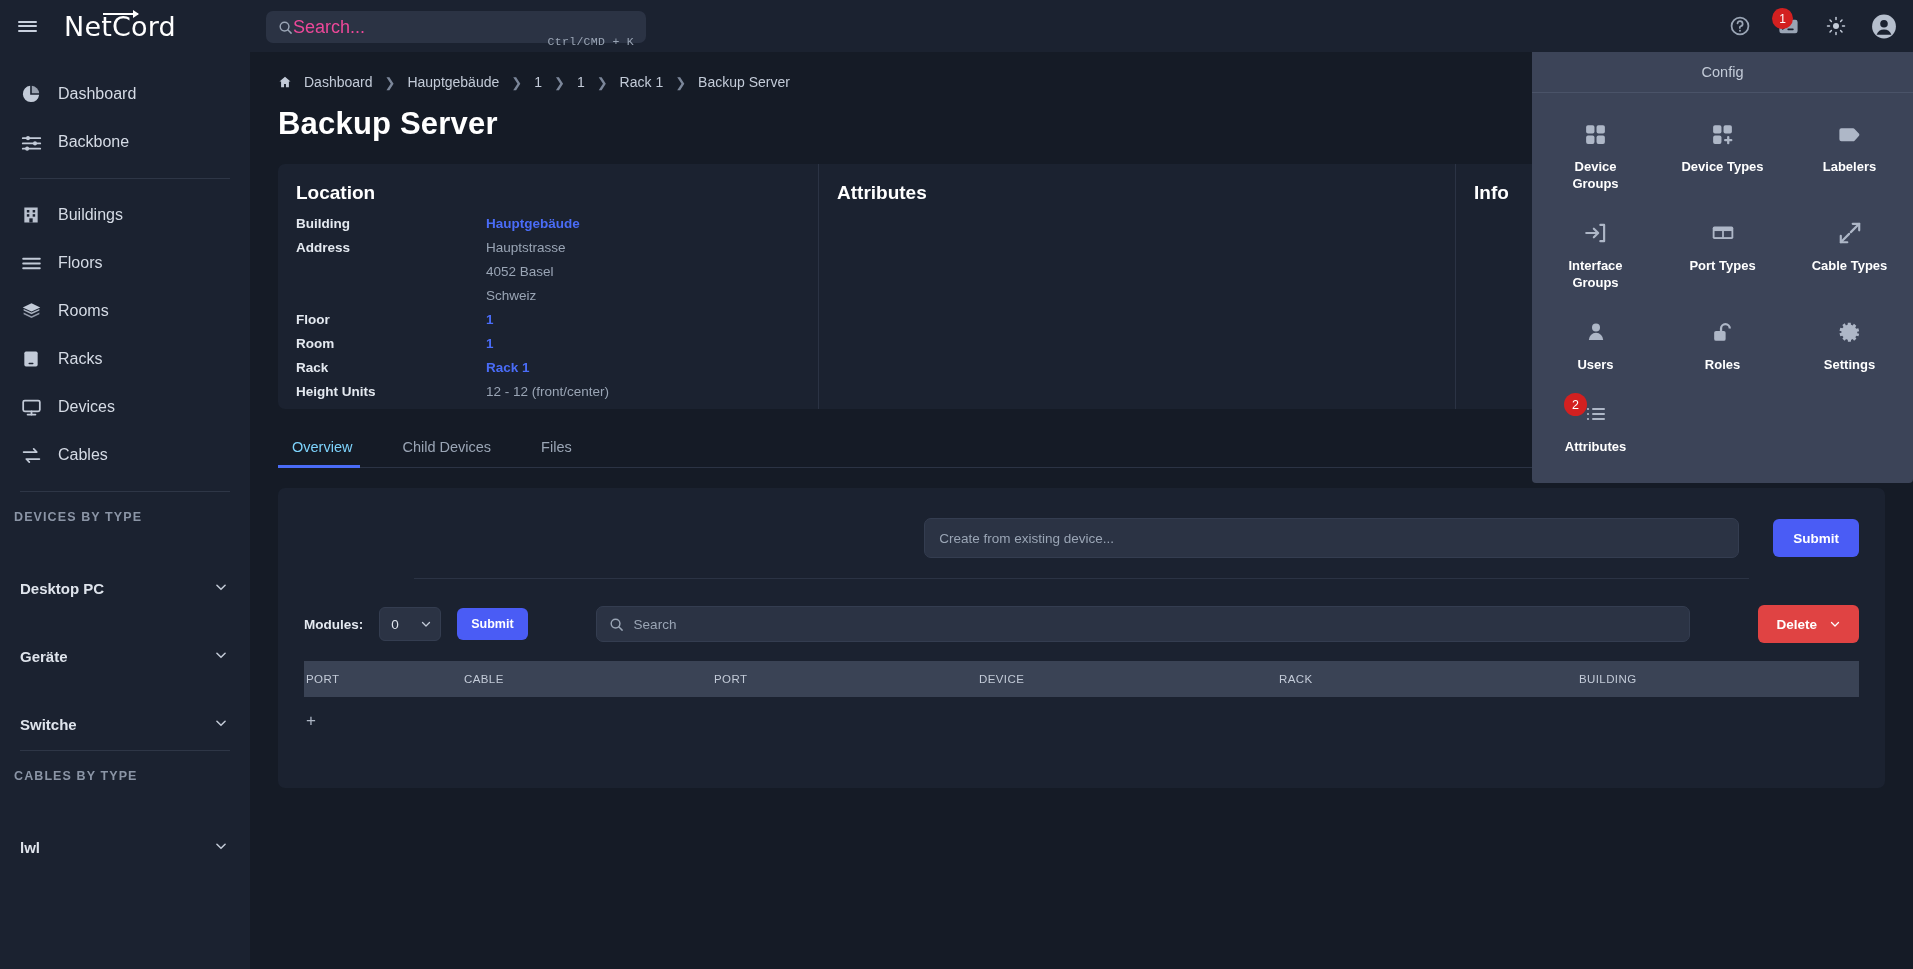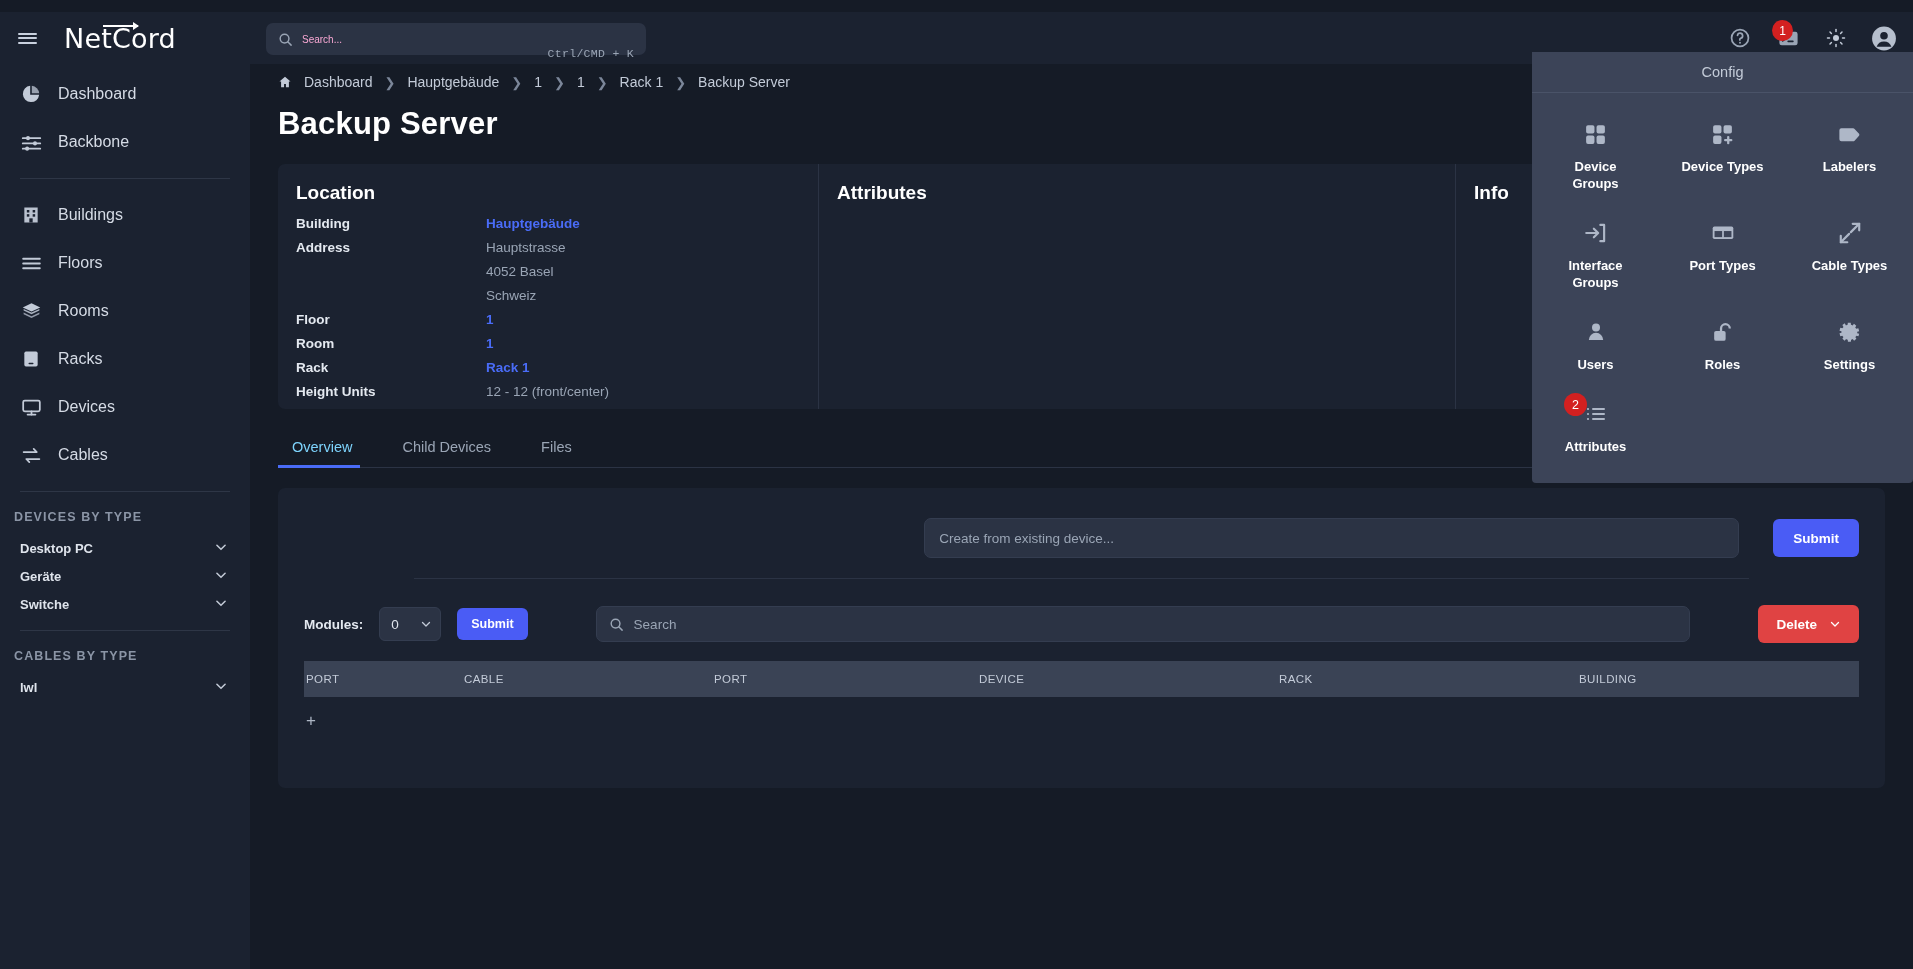--- a/index.html
+++ b/index.html
@@ -6,21 +6,21 @@
   html, body {
     width: 1913px; height: 969px;
     background: #151b26;
     font-family: "Liberation Sans", sans-serif;
     overflow: hidden;
   }
   body { position: relative; }
 
   
   .topbar {
-    position: absolute; top: 12px; left: 0; right: 0; height: 52px;
+    position: absolute; top: 0; left: 0; right: 0; height: 52px;
     background: #1b2230;
     display: flex; align-items: center;
     z-index: 30;
   }
   .hamburger {
     width: 54px; height: 52px;
     display: flex; align-items: center; justify-content: center;
     cursor: pointer;
   }
   .hamburger span { display: block; width: 19px; height: 2px; background: #c9d1de; margin: 2.5px 0; border-radius: 1px; }
@@ -37,21 +37,21 @@
     border-left: 6px solid #fff;
     border-top: 4px solid transparent; border-bottom: 4px solid transparent;
   }
 
   .searchbox {
     position: absolute; left: 266px; top: 11px; width: 380px; height: 32px;
     background: #2b3344; border-radius: 7px;
     display: flex; align-items: center; padding: 0 12px;
     cursor: text;
   }
-  .searchbox .ph { color: #f9a8d4; font-size: 10px; margin-left: 9px; flex: 1; }
+  .searchbox .ph { color: #ec4899; font-size: 18px; flex: 1; }
   .searchbox .kbd { color: #9aa5b5; font-size: 11.5px; font-family: "Liberation Mono", monospace; letter-spacing: .3px; margin-top: 28px; }
 
   .topright {
     position: absolute; right: 16px; top: 0; height: 52px;
     display: flex; align-items: center; gap: 22px;
   }
   .ticon { position: relative; width: 26px; height: 26px; display: flex; align-items: center; justify-content: center; cursor: pointer; }
   .badge {
     position: absolute; background: #d32020; color: #fff;
     border-radius: 50%; font-size: 12px; font-weight: 400;
@@ -72,22 +72,22 @@
     color: #d5dbe5; font-size: 16px; cursor: pointer; gap: 16px;
   }
   .nav-ico { width: 22px; height: 22px; display: flex; align-items: center; justify-content: center; flex: none; }
   .nav-sep { height: 1px; background: #2e3646; margin: 12px 20px; }
   .nav-head {
     color: #8b95a6; font-size: 12.5px; letter-spacing: 1.1px;
     padding: 6px 20px 10px 14px; font-weight: 700;
   }
   .nav-sub {
     display: flex; align-items: center; justify-content: space-between;
-    padding: 6px 22px 6px 20px; color: #dfe4ec; font-size: 13px;
-    font-weight: 700; cursor: pointer; height: 28px;
+    padding: 6px 22px 6px 20px; color: #dfe4ec; font-size: 15px;
+    font-weight: 700; cursor: pointer; height: 28px; margin-top: 40px;
   }
   .chev { color: #c3cad6; font-size: 13px; }
 
   
   .main { position: absolute; left: 250px; top: 52px; right: 0; bottom: 0; overflow: hidden; }
 
   .crumbs {
     display: flex; align-items: center; gap: 12px;
     padding: 22px 0 0 28px; font-size: 14px; color: #c3cbd8;
   }

